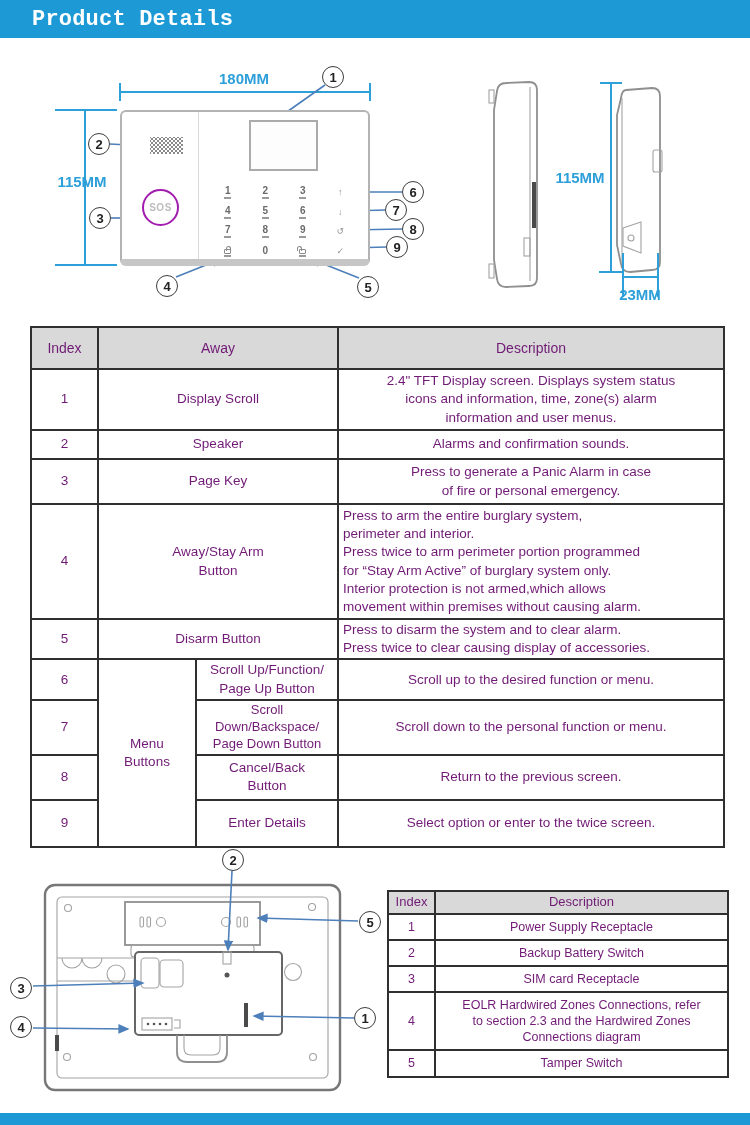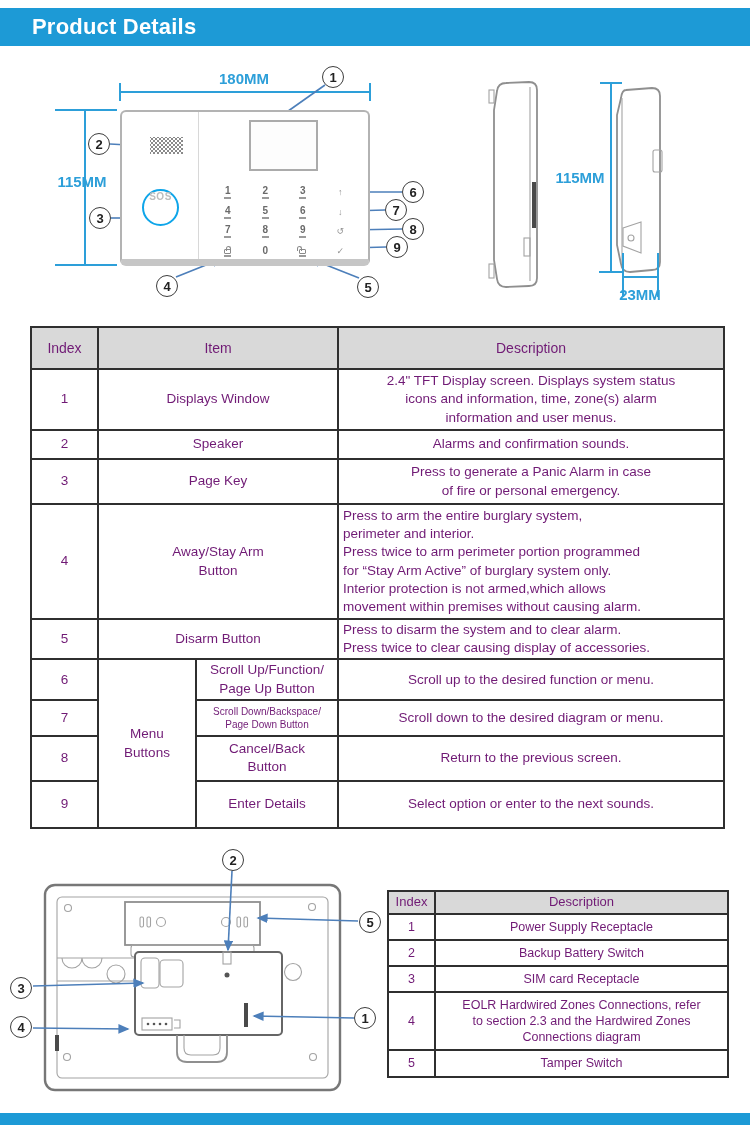--- a/index.html
+++ b/index.html
@@ -4,38 +4,38 @@
 <style>
   :root{
     --accent:#1d9ad6; --dim:#2d9fd9; --arrow:#4d7fba;
     --border:#2f2f2f; --header_bg:#d9d9d9; --line:#8a8a8a;
   }
   *{margin:0;padding:0;box-sizing:border-box;}
   body{background:#fff;font-family:"Liberation Sans","DejaVu Sans",sans-serif;}
   .page{position:relative;width:750px;height:1125px;background:#fff;overflow:hidden;}
 
   
-  .hdr{position:absolute;left:0;top:8px;width:750px;height:38px;background:var(--accent);
-       display:flex;align-items:center;padding-left:32px;}
+  .hdr{position:absolute;left:0;top:0;width:750px;height:38px;background:var(--accent);
+       display:flex;align-items:center;padding-left:32px;font-family:Liberation Mono, monospace;}
   .hdr h1{color:#fff;font-size:22px;font-weight:700;letter-spacing:0.2px;}
 
   
   .topdiag{position:absolute;left:0;top:50px;width:750px;height:272px;}
   .topdiag svg{position:absolute;left:0;top:0;}
   .dimlabel{position:absolute;color:var(--dim);font-weight:700;font-size:15px;text-align:center;}
 
   .panel{position:absolute;left:120px;top:60px;width:250px;height:156px;background:#fff;
          border:2px solid #b3b3b3;border-bottom:7px solid #c6c6c6;border-radius:6px;}
   .panel .divider{position:absolute;left:76px;top:0;bottom:0;width:1px;background:#d8d8d8;}
   .speaker{position:absolute;left:28px;top:25px;width:33px;height:17px;
            background-image:radial-gradient(circle,#8a8a8a 0.9px,transparent 1.1px),
                             radial-gradient(circle,#8a8a8a 0.9px,transparent 1.1px);
            background-size:4px 4px,4px 4px;background-position:0 0,2px 2px;}
-  .sos{position:absolute;left:20px;top:77px;width:37px;height:37px;border:2px solid #0ea5e9;
-       border-radius:50%;display:flex;justify-content:center;
+  .sos{position:absolute;left:20px;top:77px;width:37px;height:37px;border:2px solid #a21caf;
+       border-radius:50%;display:flex;align-items:center;justify-content:center;
        color:#bdbdbd;font-size:10px;font-weight:700;letter-spacing:0.5px;}
   .display{position:absolute;left:127px;top:8px;width:69px;height:51px;background:#fdfdfd;
            border:2px solid #ababab;}
   .keypad{position:absolute;left:87px;top:71px;width:150px;height:78px;display:grid;
           grid-template-columns:repeat(4,1fr);grid-template-rows:repeat(4,1fr);}
   .key{display:flex;flex-direction:column;align-items:center;justify-content:center;
        font-size:10px;font-weight:700;color:#6a6a6a;line-height:1;}
   .key::after{content:"";width:7px;height:2px;background:#9a9a9a;margin-top:1px;}
   .key.no-mark::after{display:none;}
   .key.icon{color:#949494;font-size:9px;font-weight:400;}
@@ -57,21 +57,21 @@
   .outline-thin{stroke:#a3a3a3;stroke-width:1.1;fill:none;}
   .darkslot{fill:#4a4a4a;stroke:none;}
 
   
   table{border-collapse:collapse;table-layout:fixed;color:#701a75;}
   td,th{border:2px solid var(--border);vertical-align:middle;text-align:center;
         white-space:pre-line;overflow:hidden;padding:1px 4px;}
   .t1{position:absolute;left:30px;top:326px;width:693px;font-size:13.5px;line-height:1.35;}
   .t1 th{background:var(--header_bg);font-weight:400;font-size:14px;}
   .t1 .left{text-align:left;margin-top:37px;}
-  .t1 .small{font-size:10px;line-height:1.3;}
+  .t1 .small{font-size:13px;line-height:1.3;}
   .t2{position:absolute;left:387px;top:40px;width:340px;font-size:12.5px;line-height:1.3;}
   .t2 th{background:var(--header_bg);font-weight:400;font-size:13px;}
 
   .botdiag{position:absolute;left:0;top:850px;width:750px;height:275px;}
   .botdiag svg{position:absolute;left:0;top:0;}
 
   .footerbar{position:absolute;left:0;top:1113px;width:750px;height:12px;background:var(--accent);}
 </style>
 </head>
 <body>
@@ -195,26 +195,26 @@
   <table class="t1">
     <colgroup>
         <col style="width:67px">
         <col style="width:98px">
         <col style="width:142px">
         <col style="width:386px">
       </colgroup>
     <tbody>
         <tr style="height:42px">
       <th>Index</th>
-      <th colspan="2">Item</th>
+      <th colspan="2">Away</th>
       <th>Description</th>
     </tr>
     <tr style="height:61px">
       <td>1</td>
-      <td colspan="2">Displays Window</td>
+      <td colspan="2">Display Scroll</td>
       <td>2.4" TFT Display screen. Displays system status
 icons and information, time, zone(s) alarm
 information and user menus.</td>
     </tr>
     <tr style="height:29px">
       <td>2</td>
       <td colspan="2">Speaker</td>
       <td>Alarms and confirmation sounds.</td>
     </tr>
     <tr style="height:45px">
@@ -245,32 +245,32 @@
       <td rowspan="4">Menu
 Buttons</td>
       <td>Scroll Up/Function/
 Page Up Button</td>
       <td>Scroll up to the desired function or menu.</td>
     </tr>
     <tr style="height:36px">
       <td>7</td>
       <td class="small">Scroll Down/Backspace/
 Page Down Button</td>
-      <td>Scroll down to the desired diagram or menu.</td>
+      <td>Scroll down to the personal function or menu.</td>
     </tr>
     <tr style="height:45px">
       <td>8</td>
       <td>Cancel/Back
 Button</td>
       <td>Return to the previous screen.</td>
     </tr>
     <tr style="height:47px">
       <td>9</td>
       <td>Enter Details</td>
-      <td>Select option or enter to the next sounds.</td>
+      <td>Select option or enter to the twice screen.</td>
     </tr>
   </tbody>
     </table>
 
   <section class="botdiag">
 
     <svg width="750" height="275" viewBox="0 0 750 275">
       <defs>
         <marker id="ah2" markerWidth="7" markerHeight="6" refX="6" refY="3" orient="auto">
           <path d="M0,0 L7,3 L0,6 Z" class="arrow-fill"></path>

